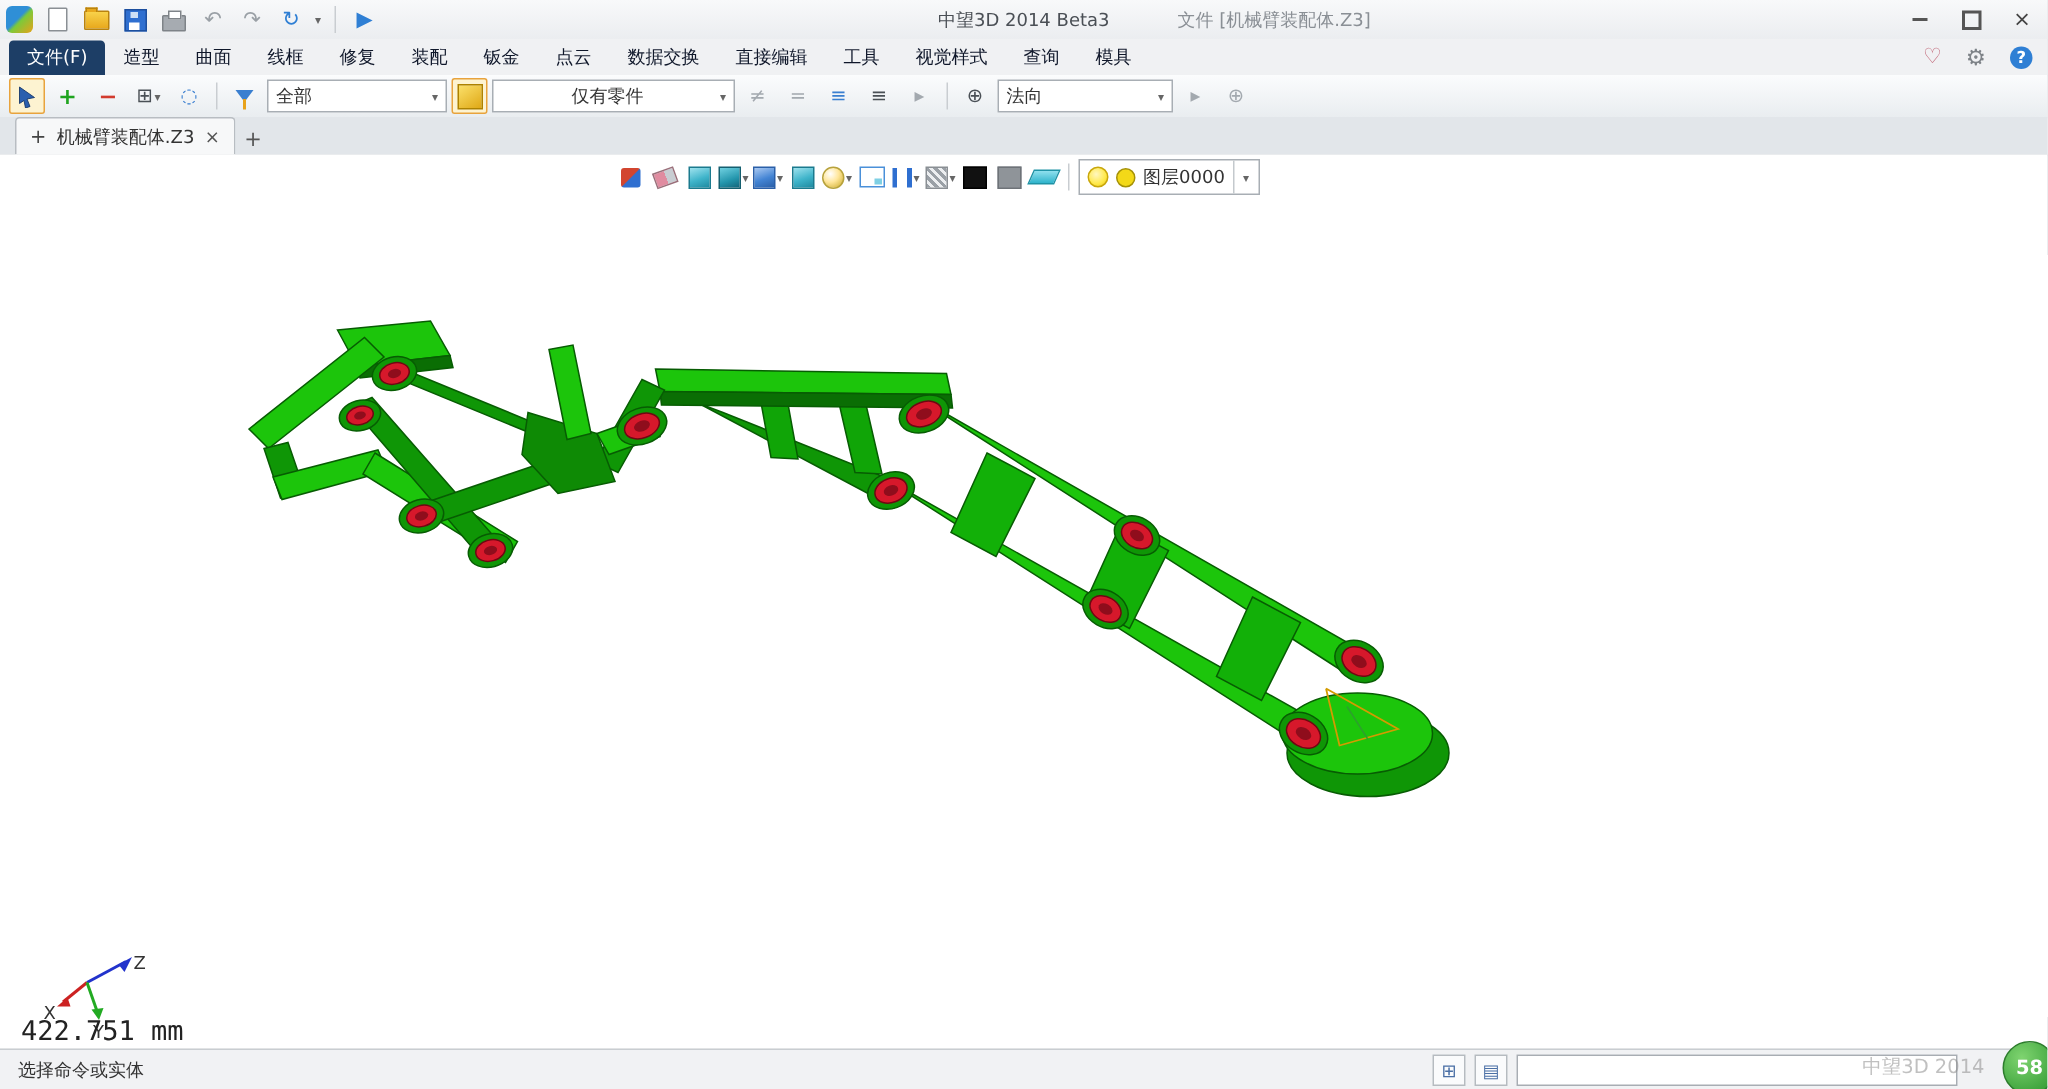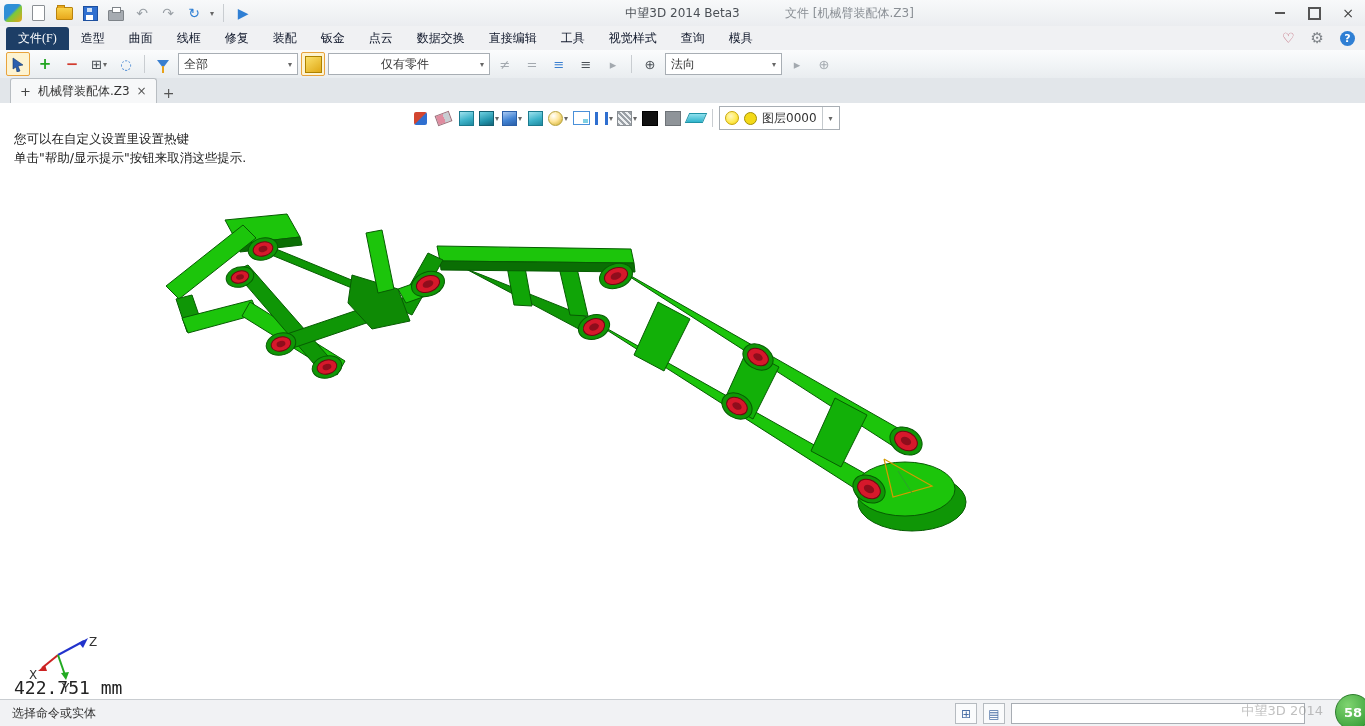--- a/index.html
+++ b/index.html
@@ -26,21 +26,21 @@
   .title-doc{position:absolute;left:775px;color:#8a8f95;margin-left:10px;}
   .wctrl{position:absolute;right:0;top:0;height:26px;display:flex;}
   .wbtn{width:34px;height:26px;display:flex;align-items:center;justify-content:center;color:#444;}
   .minbar{width:10px;height:2px;background:#555;}
   .maxbox{width:9px;height:9px;border:2px solid #555;}
   .wbtn.close{font-size:14px;}
   
   .ribbon{position:absolute;top:26px;left:0;right:0;height:24px;background:#f0f1f3;border-bottom:1px solid #d4d7da;
           display:flex;align-items:flex-end;padding-left:6px;}
   .rtab{height:23px;line-height:23px;padding:0 12px;color:#0f172a;cursor:default;}
-  .rtab.active{background:#1d3e66;color:#fff;border-radius:3px 3px 0 0;font-family:Liberation Serif, serif;}
+  .rtab.active{background:#1d3e66;color:#fff;border-radius:3px 3px 0 0;}
   .ribbon-right{position:absolute;right:10px;top:26px;height:24px;display:flex;align-items:center;gap:16px;}
   .helpdot{width:15px;height:15px;border-radius:50%;background:#2f7fd4;color:#fff;font-size:11px;font-weight:bold;
            display:flex;align-items:center;justify-content:center;}
   
   .toolbar{position:absolute;top:50px;left:0;right:0;height:28px;background:linear-gradient(#fbfcfd,#e9edf0);
            border-bottom:1px solid #cfd3d7;display:flex;align-items:center;gap:3px;padding:0 6px;}
   .tbtn{min-width:22px;height:22px;display:flex;align-items:center;justify-content:center;border:1px solid transparent;border-radius:2px;gap:1px;}
   .tbtn.selected{border-color:#e8a33d;background:#fdf3d1;}
   .g-green{color:#1fa41f;font-weight:bold;font-size:15px;}
   .g-red{color:#d23b2e;font-weight:bold;font-size:15px;}
@@ -237,24 +237,20 @@
       <span>机械臂装配体.Z3</span>
       <span class="x">×</span>
     </div>
     <div class="newtab">
         <span>+</span>
       </div>
   </div>
 
   <div class="canvas">
 
-    <div class="hint">
-      <div>您可以在自定义设置里设置热键</div>
-      <div>单击"帮助/显示提示"按钮来取消这些提示.</div>
-    </div>
 
     <div class="vtools">
       <div class="vbtn">
           <div class="split-icon"></div>
         </div>
       <div class="vbtn">
           <div class="eraser"></div>
         </div>
       <div class="vbtn">
           <div class="cube"></div>

